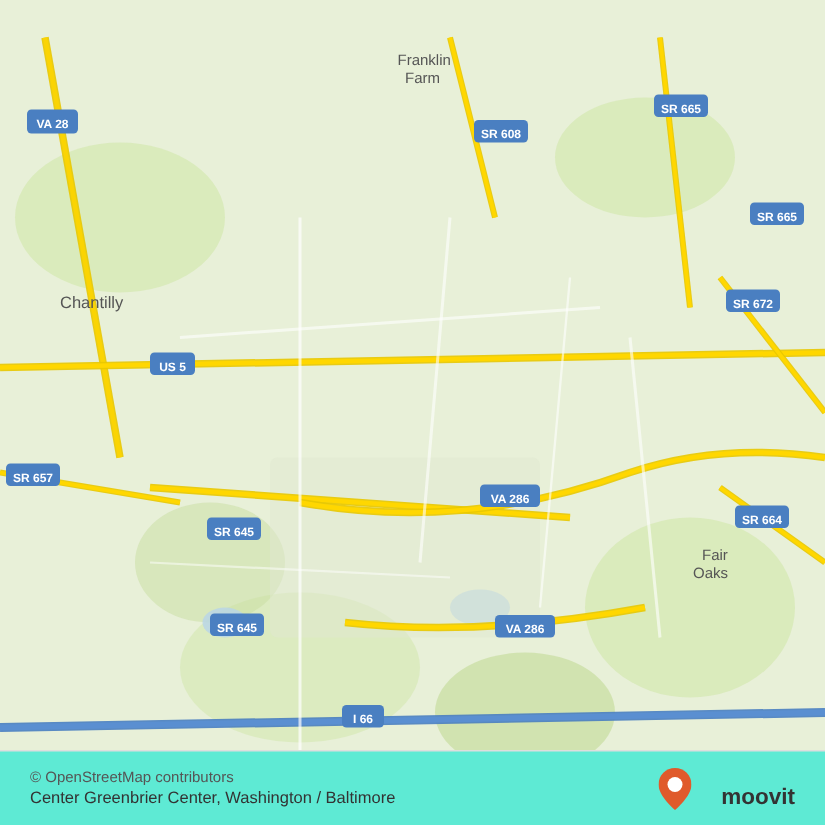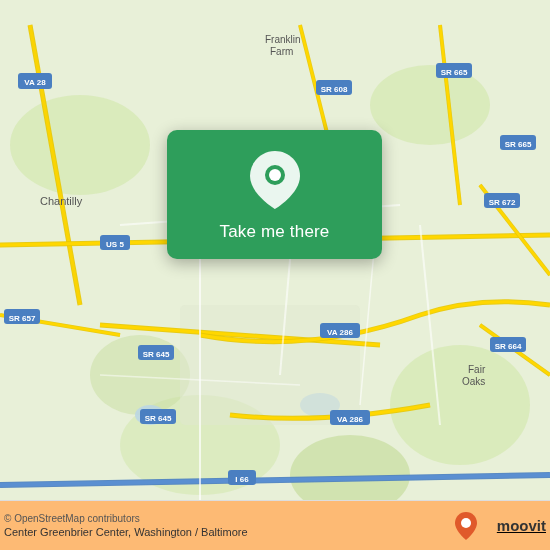--- a/index.html
+++ b/index.html
@@ -62,45 +62,44 @@
       cursor: pointer;
       padding: 2px 0;
       text-align: center;
     }
 
     
     #bottom-bar {
       position: absolute;
       bottom: 0; left: 0; right: 0;
       height: 50px;
-      background: #fdba74;
+      background: #5eead4;
       display: flex;
       align-items: center;
       justify-content: space-between;
-      padding: 0 4px;
+      padding: 0 20px;
       border-top: 1px solid #ddd;
       z-index: 20;
     }
 
     #copyright {
       font-size: 10px;
       color: #555;
     }
 
     #location-label {
       font-size: 11px;
       color: #333;
       font-weight: 500;
     }
 
     #moovit-logo {
       display: flex;
-      align-items: center;
+      align-items: flex-end;
       gap: 20px;
-      text-decoration: underline;
     }
 
     #moovit-text {
       font-size: 15px;
       font-weight: bold;
       color: #333;
     }
   </style>
 </head>
 <body>
@@ -202,31 +201,20 @@
 
     <text x="40" y="180" fill="#555" font-size="11" font-family="Arial" font-weight="500">Chantilly</text>
 
     <text x="265" y="18" fill="#555" font-size="10" font-family="Arial" font-weight="500">Franklin</text>
     <text x="270" y="30" fill="#555" font-size="10" font-family="Arial" font-weight="500">Farm</text>
 
     <text x="468" y="348" fill="#555" font-size="10" font-family="Arial" font-weight="500">Fair</text>
     <text x="462" y="360" fill="#555" font-size="10" font-family="Arial" font-weight="500">Oaks</text>
   </svg>
 
-  <div id="location-card">
-    <div id="pin-icon-wrap">
-
-      <svg width="50" height="58" viewBox="0 0 50 58" xmlns="http://www.w3.org/2000/svg">
-        <path d="M25 0 C11.2 0 0 11.2 0 25 C0 43 25 58 25 58 C25 58 50 43 50 25 C50 11.2 38.8 0 25 0Z" fill="#fff" opacity="0.9"></path>
-        <circle cx="25" cy="24" r="10" fill="#2e9e5b"></circle>
-        <circle cx="25" cy="24" r="6" fill="#fff"></circle>
-      </svg>
-    </div>
-    <button id="take-me-there-btn">Take me there</button>
-  </div>
 
   <div id="bottom-bar">
     <div style="display:flex; flex-direction:column; gap:2px; flex:1;">
       <span id="copyright">© OpenStreetMap contributors</span>
       <span id="location-label">Center Greenbrier Center, Washington / Baltimore</span>
     </div>
     <div id="moovit-logo">
 
       <svg width="22" height="28" viewBox="0 0 22 28" xmlns="http://www.w3.org/2000/svg">
         <path d="M11 0 C4.9 0 0 4.9 0 11 C0 19 11 28 11 28 C11 28 22 19 22 11 C22 4.9 17.1 0 11 0Z" fill="#e05a2b"></path>

